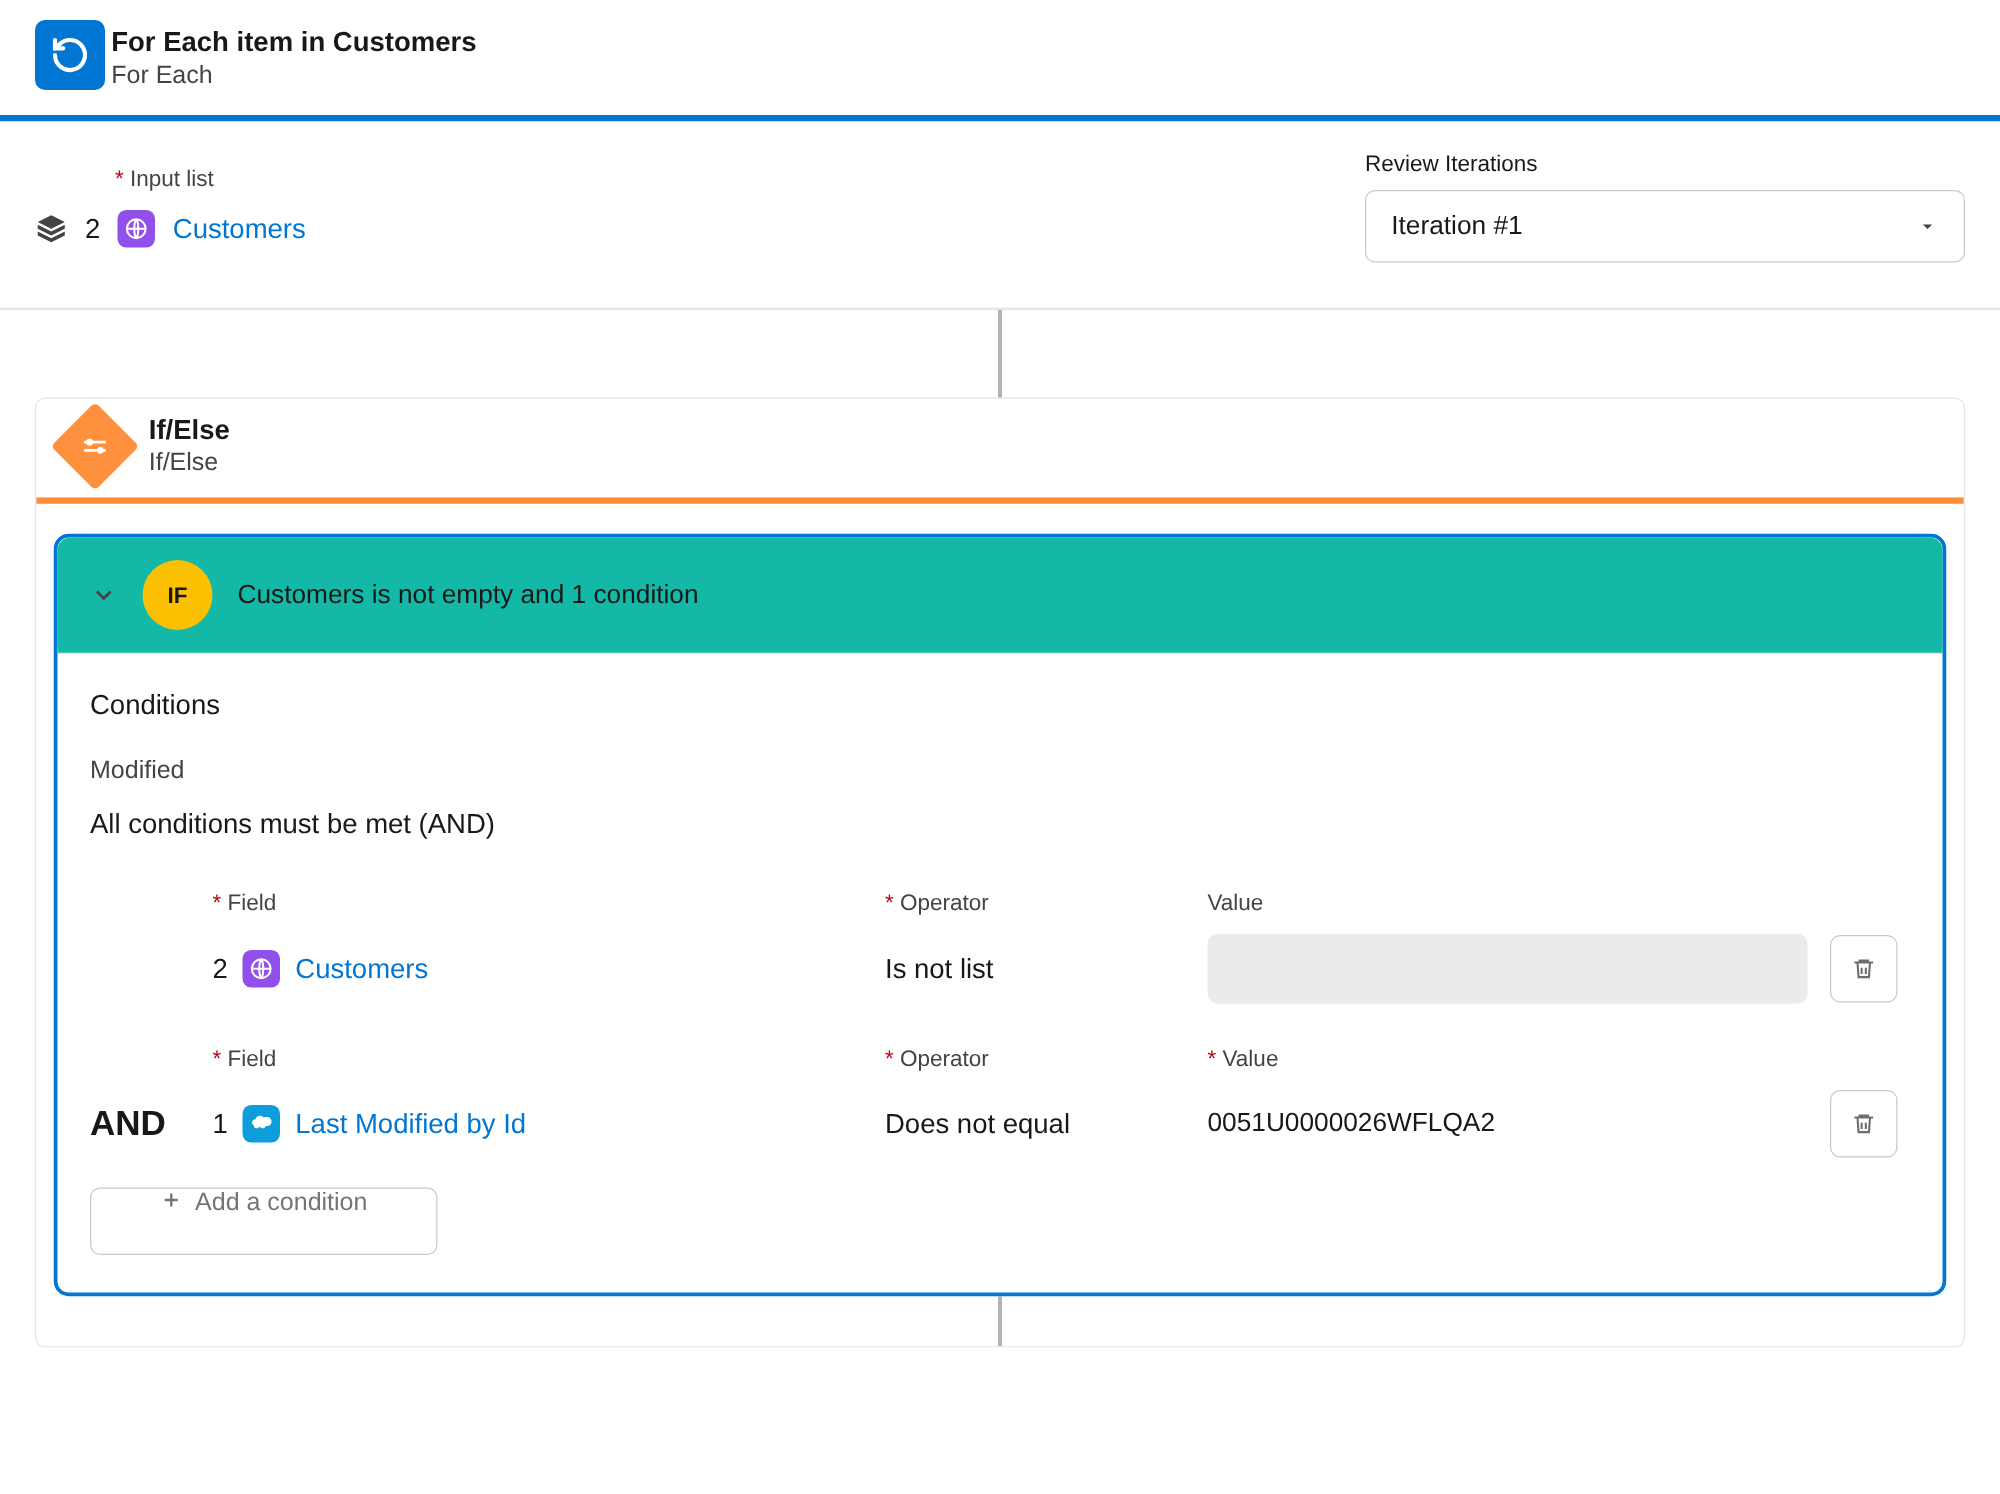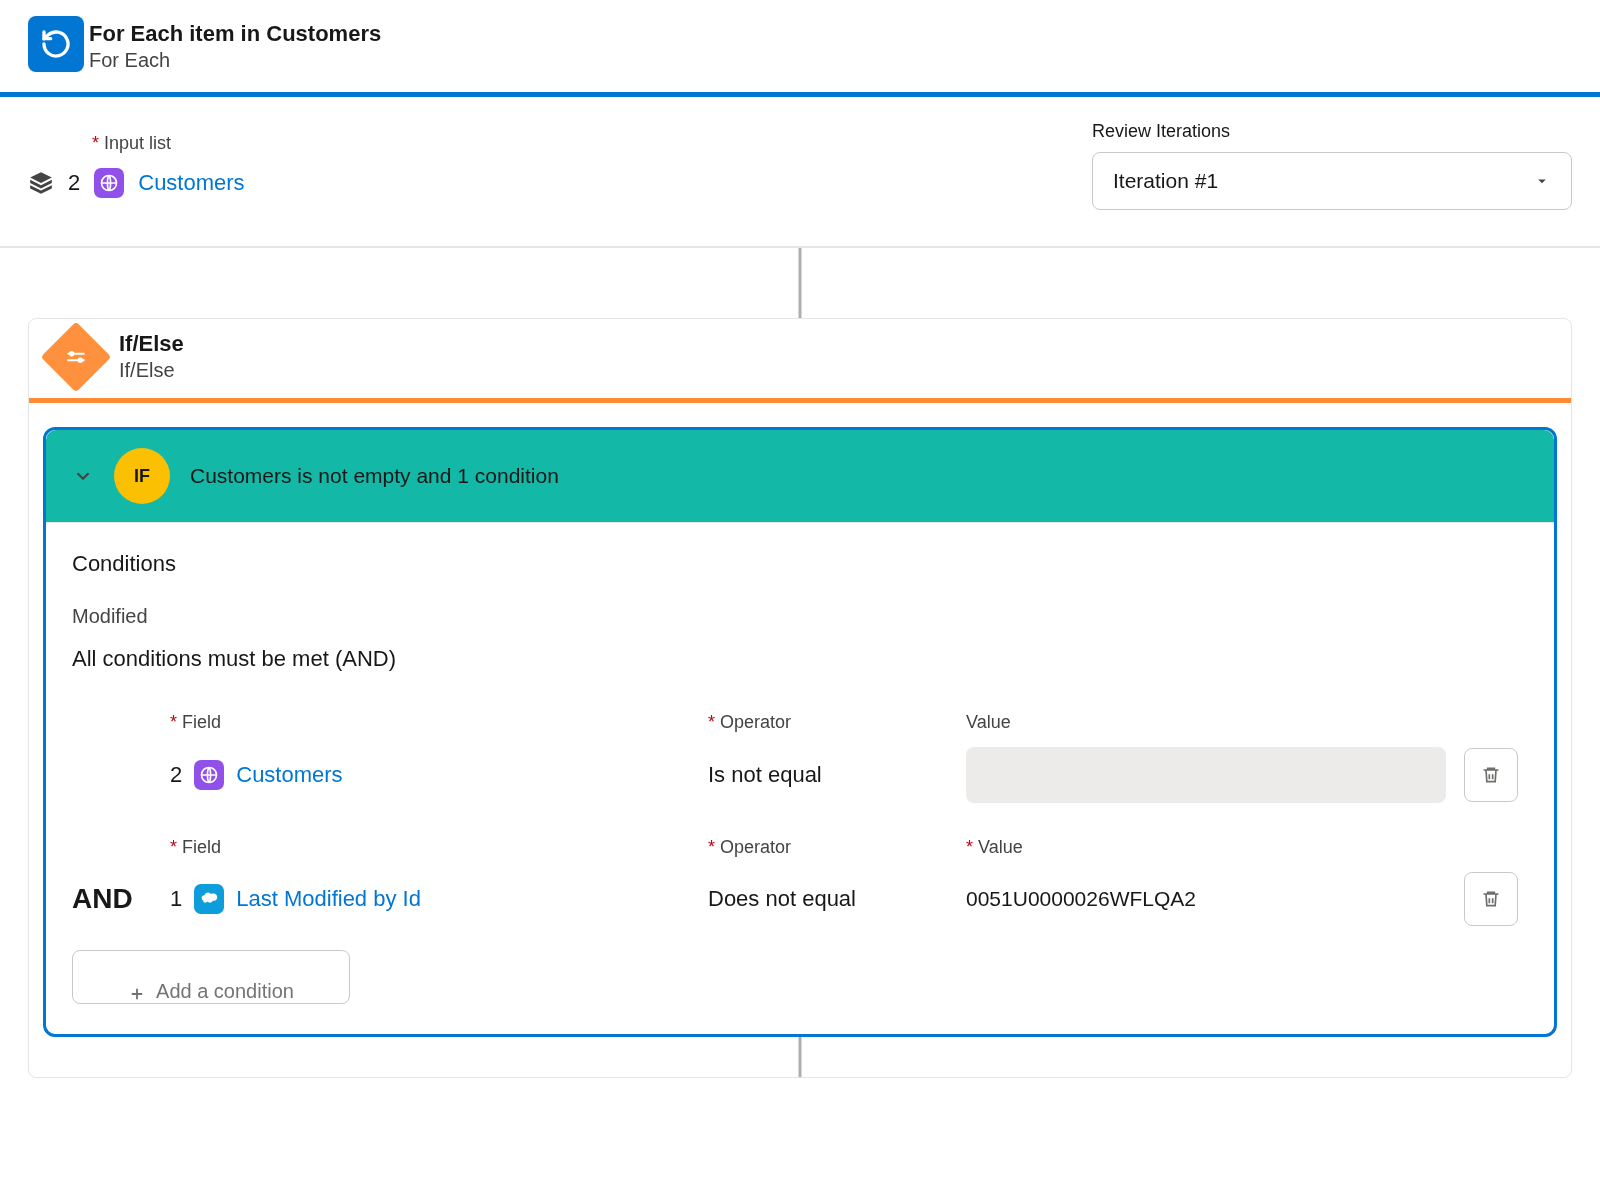--- a/index.html
+++ b/index.html
@@ -52,21 +52,21 @@
 .lbl { font-size: 18px; color: #444; margin-bottom: 14px; }
 .field-cell { display: flex; align-items: center; gap: 12px; }
 .sf-badge { width: 30px; height: 30px; background: #0d9dda; border-radius: 7px; display: flex; align-items: center; justify-content: center; }
 .op-cell { font-size: 22px; color: #181818; }
 .val-empty { height: 56px; background: #ecebea; border-radius: 8px; }
 .val-text { font-size: 21px; color: #181818; }
 .trash-btn { width: 54px; height: 54px; border: 1px solid #c9c9c9; border-radius: 8px; display: flex; align-items: center; justify-content: center; background: #fff; cursor: pointer; }
 .and-lbl { font-size: 28px; font-weight: 700; }
 .spacer-row { height: 34px; }
 
-.add-cond { margin: 24px 0 0 0; border: 1px solid #c9c9c9; border-radius: 8px; height: 54px; width: 278px; display: flex; align-items: flex-end; justify-content: center; gap: 10px; background: #fff; color: #747474; cursor: pointer; font-size: 20px; }
+.add-cond { margin: 24px 0 0 0; border: 1px solid #c9c9c9; border-radius: 8px; height: 54px; width: 278px; display: flex; align-items: flex-start; justify-content: center; gap: 10px; background: #fff; color: #747474; cursor: pointer; font-size: 20px; }
 
 .connector2 { height: 40px; position: relative; }
 .connector2-line { position: absolute; left: 50%; top: 0; width: 3px; height: 40px; background: #aeaeae; transform: translateX(-50%); }
 
 svg { display: block; }
 </style>
 </head>
 <body>
 
 <div class="foreach-block">
@@ -163,21 +163,21 @@
         <div class="field-cell">
           <span class="pill-num">2</span>
           <span class="pill-badge">
             <svg width="20" height="20" viewBox="0 0 24 24" fill="none" stroke="#fff" stroke-width="2">
                 <circle cx="12" cy="12" r="9"></circle>
                 <path d="M3 12h18M12 3c2.5 3 2.5 15 0 18M12 3c-2.5 3-2.5 15 0 18"></path>
               </svg>
           </span>
           <span class="pill-link">Customers</span>
         </div>
-        <div class="op-cell">Is not equal</div>
+        <div class="op-cell">Is not list</div>
         <div class="val-empty"></div>
         <div class="trash-btn">
           <svg width="20" height="20" viewBox="0 0 24 24" fill="none" stroke="#706e6b" stroke-width="2">
               <path d="M3 6h18M8 6V4h8v2M6 6l1 14h10l1-14M10 11v6M14 11v6"></path>
             </svg>
         </div>
 
         <div class="spacer-row" style="grid-column:1/-1"></div>
 
         <div></div>

